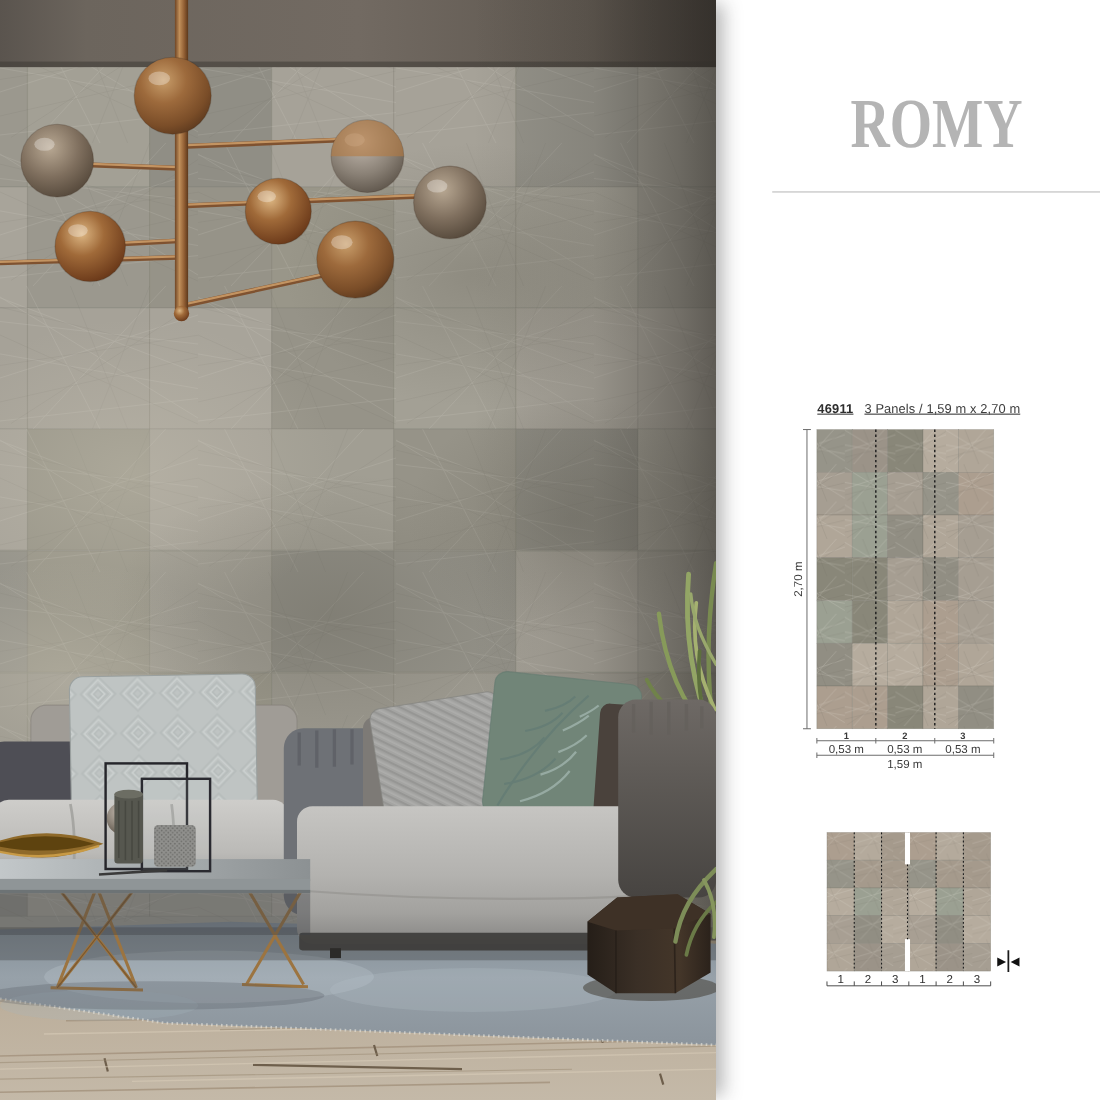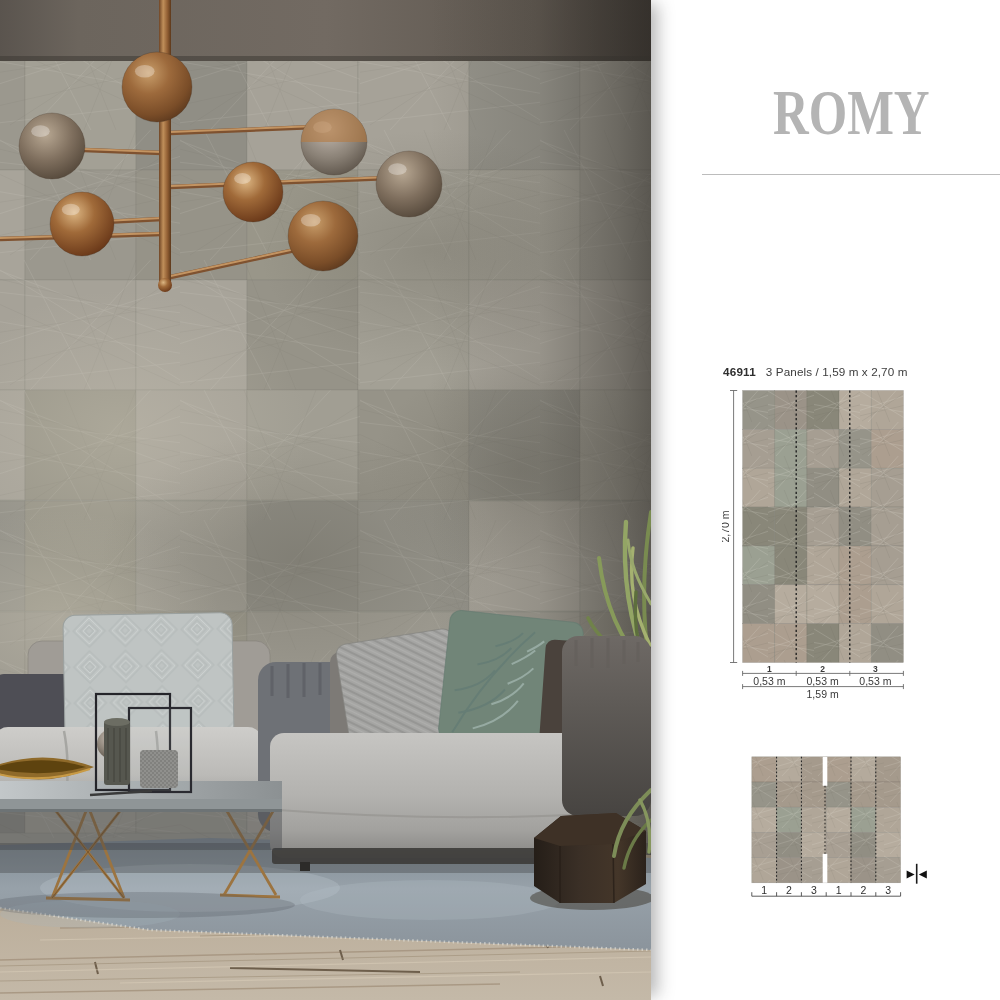--- a/index.html
+++ b/index.html
@@ -1,20 +1,20 @@
 <!DOCTYPE html>
 <html><head><meta charset="utf-8">
 <style>
 html,body{margin:0;padding:0;background:#ffffff;}
 body{width:1000px;height:1000px;overflow:hidden;font-family:"Liberation Sans",sans-serif;position:relative;}
 #photo{position:absolute;left:0;top:0;width:651px;height:1000px;overflow:hidden;box-shadow:10px 0 16px -4px rgba(40,40,40,0.35);}
 #romy{position:absolute;left:700px;top:76px;width:303px;text-align:center;font-family:"Liberation Serif",serif;font-weight:bold;font-size:64px;letter-spacing:0;color:#b4b4b4;}
 #romy span{display:inline-block;transform:scaleX(0.772);transform-origin:center;}
 #rule{position:absolute;left:702px;top:174px;width:298px;height:1px;background:#bcbcbc;}
-#prod{position:absolute;left:723px;top:365px;font-size:11.7px;letter-spacing:0.1px;color:#3d3d3d;white-space:nowrap;}
+#prod{position:absolute;left:743px;top:365px;font-size:11.7px;letter-spacing:0.1px;color:#3d3d3d;white-space:nowrap;text-decoration:underline;}
 #prod b{color:#2e2e2e;margin-right:10px;letter-spacing:0.2px;}
 </style></head>
 <body>
 <div id="photo"><svg width="651" height="1000" viewBox="0 0 651 1000">
       <defs>
 <linearGradient id="topband" x1="0" y1="0" x2="1" y2="0">
  <stop offset="0" stop-color="#5a544e"></stop>
           <stop offset="0.12" stop-color="#6c655d"></stop>
  <stop offset="0.5" stop-color="#726a62"></stop>
           <stop offset="0.82" stop-color="#5f5850"></stop>

